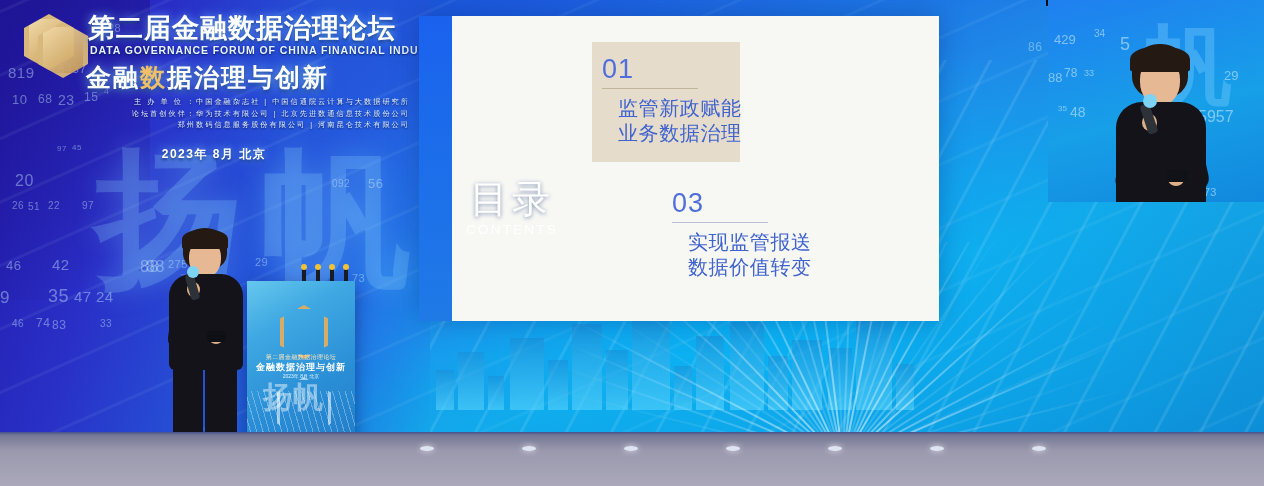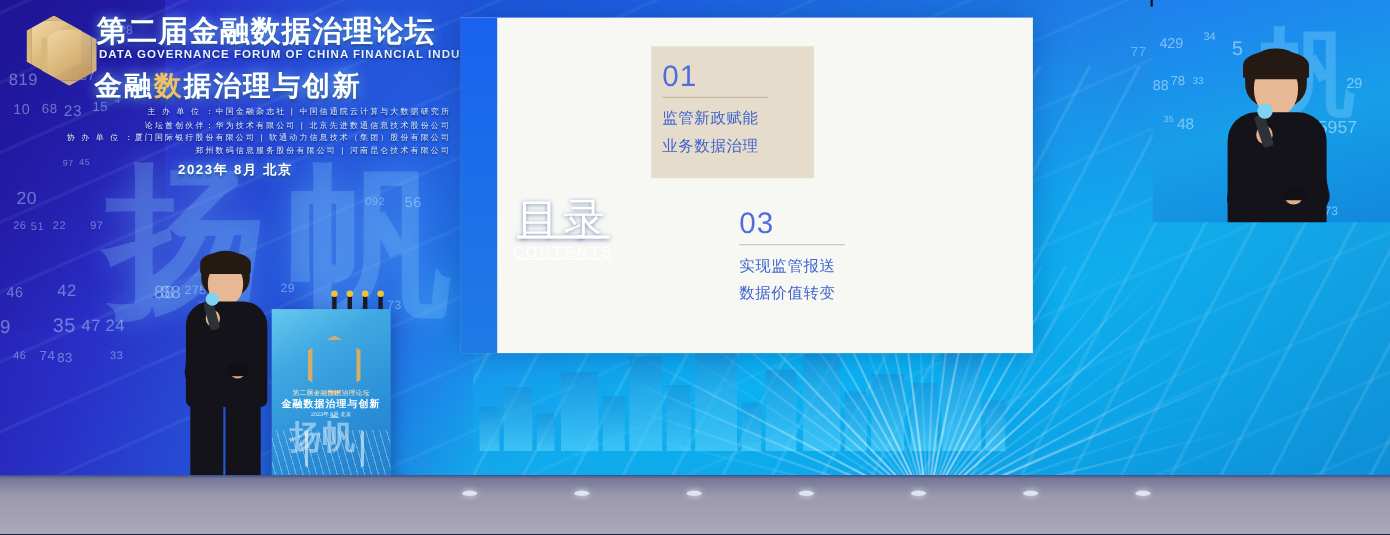--- a/index.html
+++ b/index.html
@@ -78,35 +78,35 @@
   .orgs .lbl{letter-spacing:2px;}
   .date{position:absolute;left:0;top:140px;width:392px;text-align:center;
     font-size:12px;font-weight:700;color:#fff;letter-spacing:1.5px;
     text-shadow:0 0 9px rgba(120,200,255,.9),0 2px 3px rgba(0,30,90,.85);}
 
   
   .slide{position:absolute;left:419px;top:16px;width:520px;height:305px;
     background:#f7f7f4;box-shadow:0 0 26px rgba(0,40,120,.35);}
   .slide-blue{position:absolute;left:419px;top:16px;width:33px;height:305px;
     background:linear-gradient(180deg,#1a62ee,#1f7ae6);}
-  .toc-label{position:absolute;left:452px;top:178px;width:120px;text-align:center;color:#fff;text-decoration:underline;}
+  .toc-label{position:absolute;left:452px;top:178px;width:120px;text-align:center;color:#fff;}
   .toc-cn{font-size:38px;font-weight:400;letter-spacing:4px;line-height:42px;
     font-family:"DejaVu Sans",sans-serif;text-shadow:0 1px 4px rgba(0,40,110,.5);}
   .toc-en{font-size:13.5px;letter-spacing:2.2px;margin-top:2px;}
   .toc-wrap{position:absolute;left:592px;top:30px;width:345px;height:285px;}
   .toc-item{position:absolute;width:152px;}
   .toc-item.i1{left:0;top:12px;background:#e6dccb;padding:12px 6px 16px 10px;
     box-sizing:border-box;width:148px;}
   .toc-item.i2{left:152px;top:24px;padding-left:6px;}
   .toc-item.i3{left:74px;top:158px;padding-left:6px;}
   .toc-num{font-size:27px;color:#4f6ddb;font-weight:300;letter-spacing:1px;line-height:30px;}
   .toc-rule{height:1px;background:#b9c2d6;margin:4px 0 7px 0;width:96px;}
   .toc-item.i1 .toc-rule{background:#c0b49d;}
-  .toc-txt{font-size:14px;color:#3f63cf;line-height:25px;letter-spacing:.6px;
-    font-family:Liberation Serif, serif;white-space:nowrap;}
+  .toc-txt{font-size:20px;color:#3f63cf;line-height:25px;letter-spacing:.6px;
+    font-family:Liberation Sans, sans-serif;white-space:nowrap;margin-left:16px;}
 
   
   .vidpanel{position:absolute;left:1048px;top:0;width:218px;height:202px;overflow:hidden;
     background:linear-gradient(165deg,#1f7ff0 0%,#179fe8 55%,#1188dd 100%);}
   .vid-num{position:absolute;color:rgba(225,248,255,.5);font-size:15px;}
   .vid-callig{position:absolute;left:96px;top:6px;font-size:88px;font-weight:700;
     color:rgba(120,205,255,.38);font-family:"DejaVu Serif",serif;}
   .panel-gap{position:absolute;left:1046px;top:0;width:218px;height:6px;background:#0a0d18;}
 
   
@@ -247,41 +247,40 @@
         <b style="left: 36px; top: 316px; font-size: 12px;">74</b>
         <b style="left: 52px; top: 318px; font-size: 12px;">83</b>
         <b style="left: 100px; top: 318px; font-size: 10px;">33</b>
         <b style="left: 140px; top: 258px; font-size: 16px;">88</b>
         <b style="left: 168px; top: 258px; font-size: 11px;">275</b>
         <b style="left: 190px; top: 258px; font-size: 11px;">341</b>
         <b style="left: 255px; top: 256px; font-size: 11px;">29</b>
         <b style="left: 332px; top: 178px; font-size: 10px;">092</b>
         <b style="left: 368px; top: 176px; font-size: 13px;">56</b>
         <b style="left: 352px; top: 272px; font-size: 11px;">73</b>
-        <b style="left: 1028px; top: 40px; font-size: 12px;">77</b>
+        <b style="left: 1028px; top: 40px; font-size: 12px;">86</b>
         <b style="left: 1066px; top: 28px; font-size: 11px;">91</b>
         <b style="left: 1160px; top: 60px; font-size: 12px;">78</b>
         <b style="left: 1122px; top: 94px; font-size: 13px;">48</b>
         <b style="left: 1184px; top: 92px; font-size: 12px;">59</b>
         <b style="left: 1096px; top: 118px; font-size: 10px;">4</b>
       </div>
   </div>
 
   <div class="banner">
     <div class="logo-mark">
       <div class="hex h1"></div>
         <div class="hex h2"></div>
     </div>
     <div class="ttl-main">第二届金融数据治理论坛</div>
     <div class="ttl-en">DATA GOVERNANCE FORUM OF CHINA FINANCIAL INDUSTRY</div>
     <div class="ttl-sub"><span>金融</span><em>数</em><span>据治理与创新</span></div>
     <div class="orgs" id="orgBox">
         <div class="lbl">主 办 单 位 ：中国金融杂志社 | 中国信通院云计算与大数据研究所</div>
         <div class="lbl">论坛首创伙伴：华为技术有限公司 | 北京先进数通信息技术股份公司</div>
-        <div class="lbl">协 办 单 位 ：厦门国际银行股份有限公司 | 软通动力信息技术（集团）股份有限公司</div>
         <div class="lbl">郑州数码信息服务股份有限公司 | 河南昆仑技术有限公司</div>
       </div>
     <div class="date">2023年 8月  北京</div>
   </div>
 
   <div class="slide"></div>
   <div class="slide-blue"></div>
 
   <div class="toc-label">
     <div class="toc-cn">目录</div>

